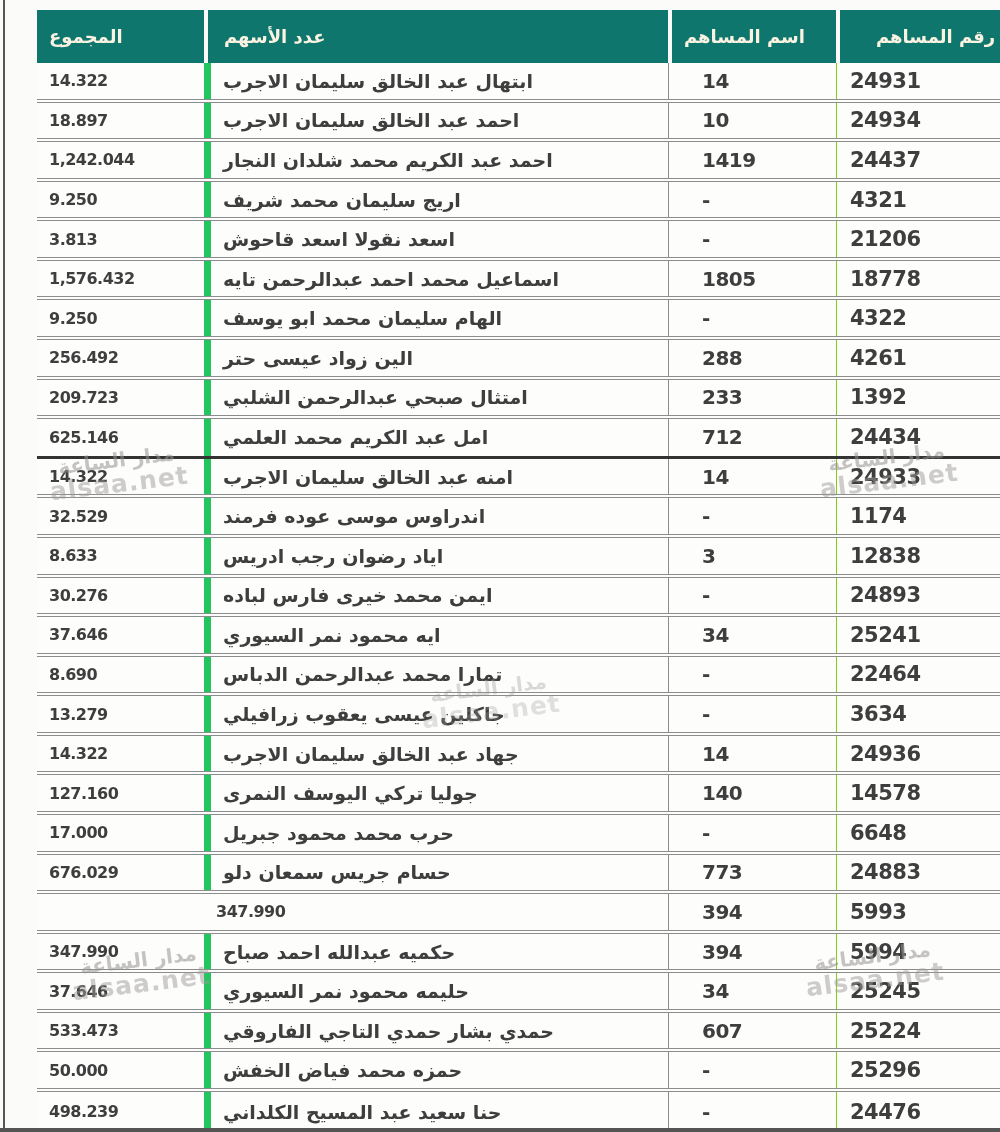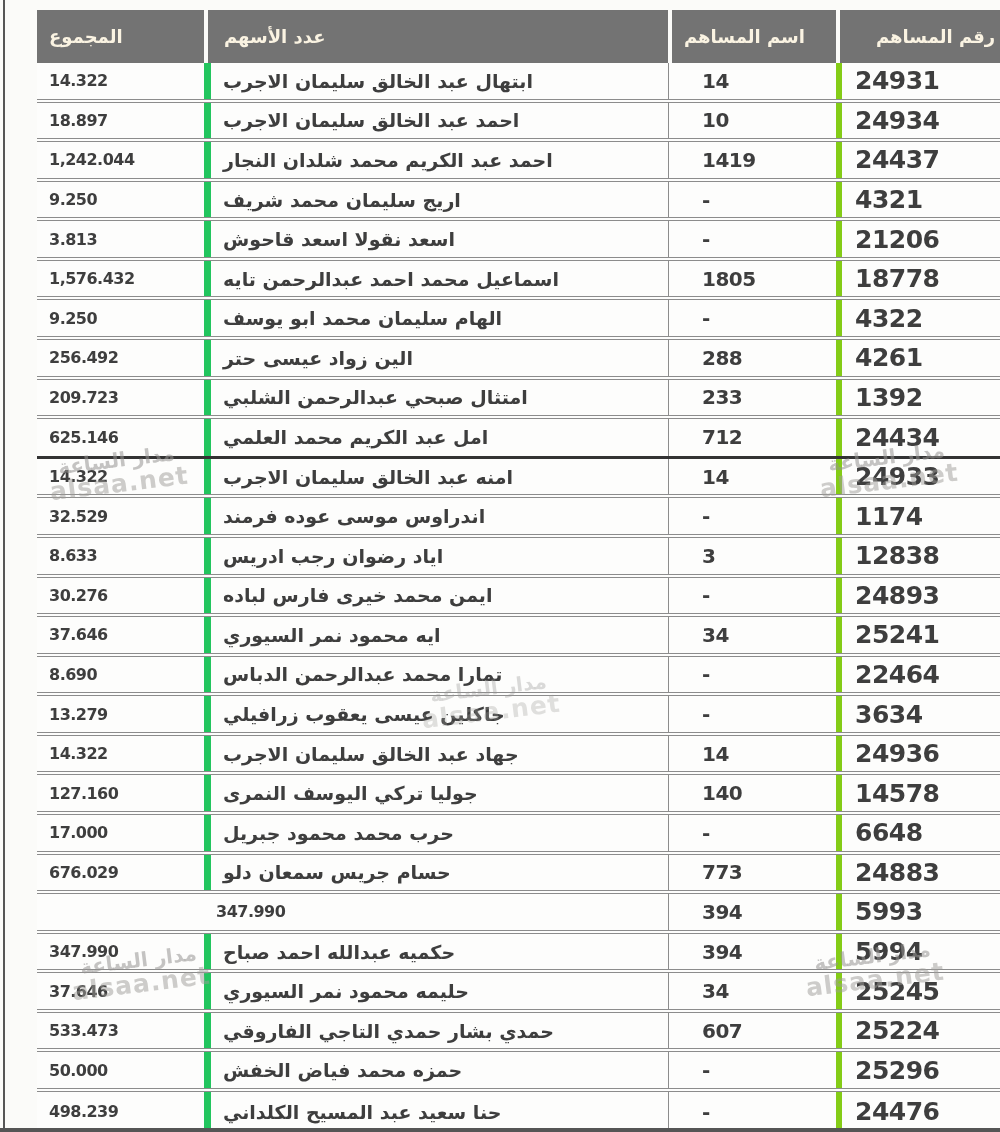--- a/index.html
+++ b/index.html
@@ -11,21 +11,21 @@
   .page{position:absolute;inset:0;background:#fbfbf9;}
   .edge-line{position:absolute;left:3px;top:0;width:2px;height:1132px;background:#565656;}
   .bottom-line{position:absolute;left:0;top:1128px;width:1000px;height:4px;background:#555;}
 
   .tbl{position:absolute;left:37px;top:10px;width:963px;direction:rtl;}
   .thead{
     display:grid;grid-template-columns:164px 168px 464px 167px;
     height:53px;
   }
   .th{
-    background:#737373;color:#faf3e2;
+    background:#0f766e;color:#faf3e2;
     font-weight:bold;font-size:18px;
     display:flex;align-items:center;justify-content:flex-end;
     box-sizing:border-box;
   }
   .th.c-number{padding-left:0;padding-right:0;justify-content:flex-end;border-left:4px solid #fbfbf9;padding-left:4px;}
   .th.c-shares{border-left:4px solid #fbfbf9;}
   .th.c-name{border-left:4px solid #fbfbf9;}
   
   .th span{display:block;}
   .th.c-number span{margin-left:32px;}
@@ -40,21 +40,21 @@
     border-bottom:4px double #8c8c8c;
     background:#fdfdfc;
   }
   .row.thick{border-bottom:3px solid #333;}
   .row:last-child{border-bottom:none;}
   .td{
     display:flex;align-items:center;justify-content:flex-end;
     box-sizing:border-box;color:#3e3e3e;font-weight:bold;
     overflow:hidden;white-space:nowrap;
   }
-  .td.c-number{border-left:6px solid #84cc16;font-size:25px;letter-spacing:-0.5px;}
+  .td.c-number{border-left:1px solid #84cc16;font-size:21px;letter-spacing:-0.5px;}
   .td.c-number span{margin-left:13px;}
   .td.c-shares{border-left:1px solid #8c8c8c;font-size:20px;letter-spacing:-0.5px;padding-left:16px;}
   .td.c-shares span{margin-left:17px;}
   .td.c-name{border-left:7px solid #22c55e;font-size:19px;}
   .td.c-name span{margin-left:12px;}
   .td.c-total{font-size:16px;letter-spacing:-0.5px;}
   .td.c-total span{margin-left:12px;}
 
   .wm{
     position:absolute;width:140px;text-align:center;

